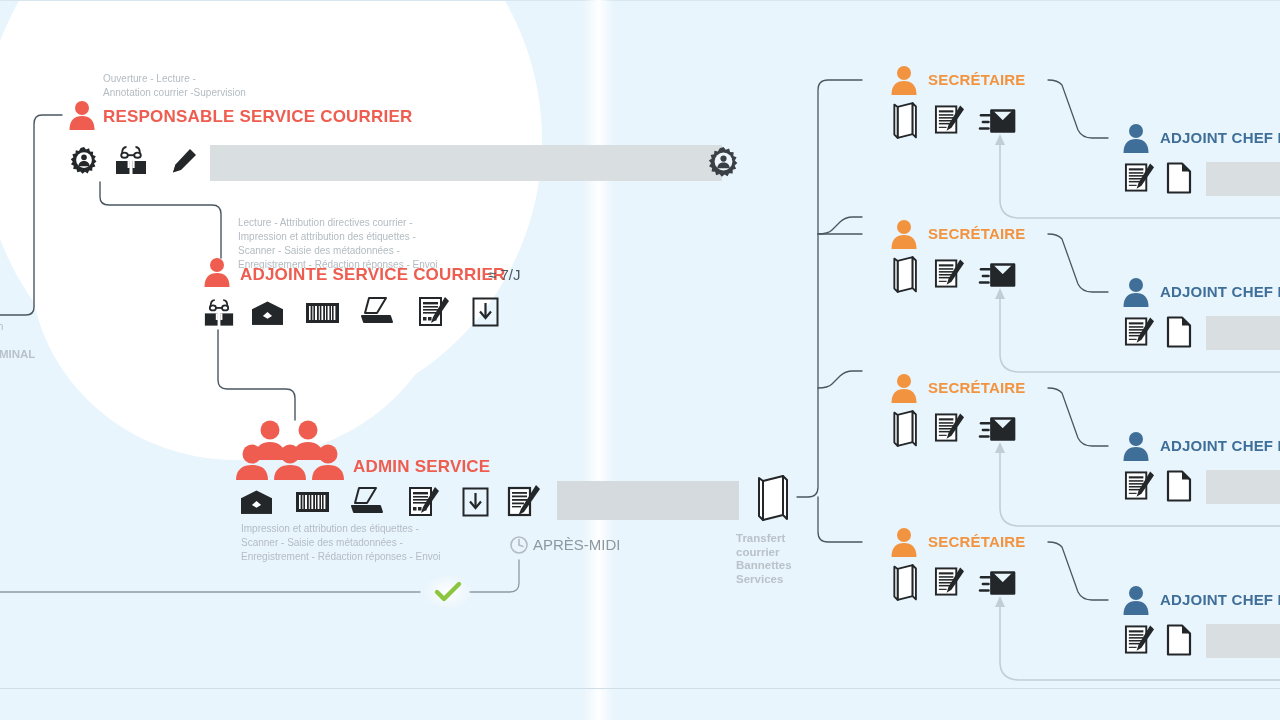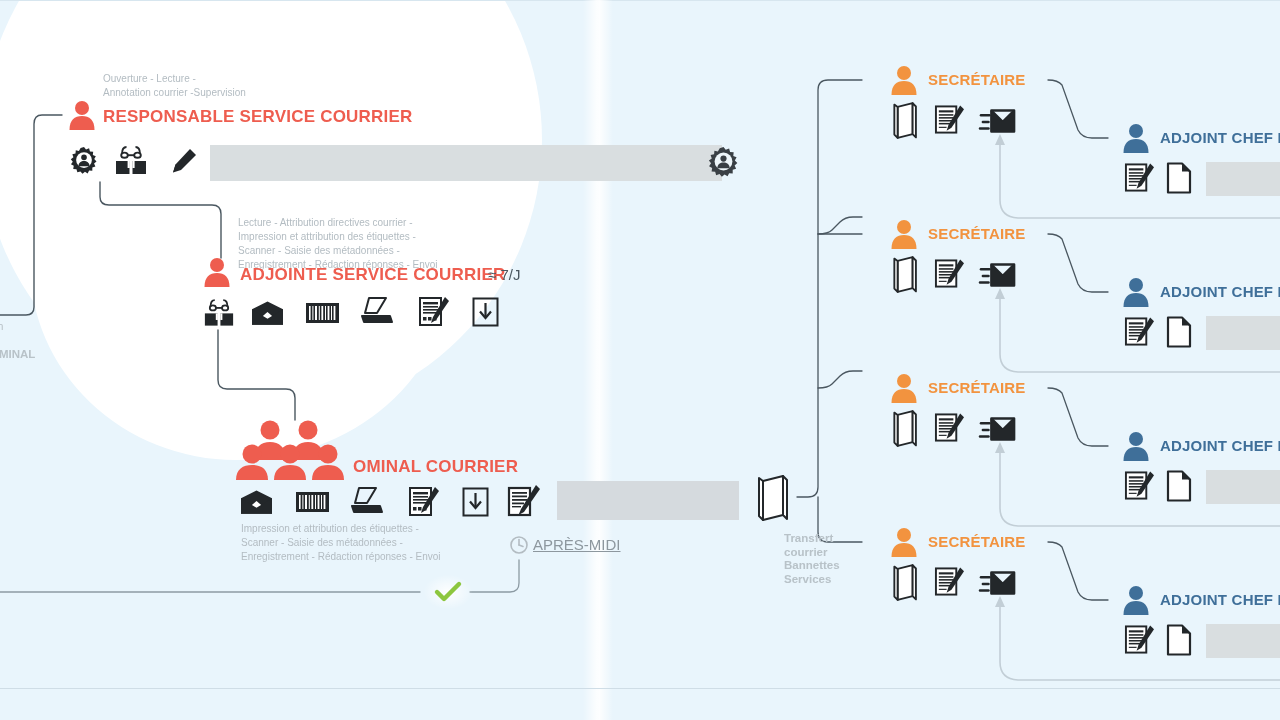--- a/index.html
+++ b/index.html
@@ -264,21 +264,21 @@
         <path d="M52 42 C52 29 59 24 68 24 C77 24 84 29 84 42 Z"></path>
       <circle cx="12" cy="36" r="9.5"></circle>
         <path d="M-4 62 C-4 51 3 47 12 47 C21 47 28 51 28 62 Z"></path>
       <circle cx="50" cy="36" r="9.5"></circle>
         <path d="M34 62 C34 51 41 47 50 47 C59 47 66 51 66 62 Z"></path>
       <circle cx="88" cy="36" r="9.5"></circle>
         <path d="M72 62 C72 51 79 47 88 47 C97 47 104 51 104 62 Z"></path>
     </g>
   </svg>
 </div>
-<div class="abs role-title coral" style="left:353px; top:457px; font-size:17px;">OMINAL COURRIER</div>
+<div class="abs role-title coral" style="left:353px; top:457px; font-size:17px;">ADMIN SERVICE</div>
 
 <div class="abs" style="left:241px; top:490px;">
   <svg width="31" height="24" viewBox="0 0 32 24">
     <path d="M0 8 L16 0 L32 8 L32 24 L0 24 Z" fill="#23272a"></path>
     <path d="M2 23 L16 11 L30 23 Z" fill="#fff"></path>
     <path d="M0 8 L16 18 L32 8 L32 24 L0 24 Z" fill="#23272a"></path>
   </svg>
 </div>
 <div class="abs" style="left:296px; top:492px;">
   <svg width="33" height="20" viewBox="0 0 33 20">
@@ -347,37 +347,37 @@
 </div>
 <div class="abs gray-bar soft" style="left:557px; top:481px; width:182px; height:39px;"></div>
 
 <div class="abs" style="left:510px; top:536px;">
   <svg width="18" height="18" viewBox="0 0 18 18">
     <circle cx="9" cy="9" r="8" fill="none" stroke="#b3bcc2" stroke-width="1.6"></circle>
     <path d="M9 9 L9 3.5" stroke="#b3bcc2" stroke-width="1.6" stroke-linecap="round"></path>
     <path d="M9 9 L13 10.5" stroke="#b3bcc2" stroke-width="1.6" stroke-linecap="round"></path>
   </svg>
 </div>
-<div class="abs" style="left:533px; top:536px; font-size:15px; color:#8d979e;text-decoration:underline;">APRÈS-MIDI</div>
+<div class="abs" style="left:533px; top:536px; font-size:15px; color:#8d979e;">APRÈS-MIDI</div>
 
 <div class="chk-glow" style="left:424px; top:575px;"></div>
 <div class="abs" style="left:434px; top:580px;">
   <svg width="28" height="24" viewBox="0 0 28 24">
     <path d="M3 12 L10 19 L25 4" fill="none" stroke="#8cc63f" stroke-width="4.4" stroke-linecap="round" stroke-linejoin="round"></path>
   </svg>
 </div>
 
 <div class="abs" style="left:757px; top:475px;">
   <svg width="38" height="46" viewBox="0 0 38 46">
     <path d="M6 6 L26 1 L26 40 L6 45 Z" fill="#fff" stroke="#23272a" stroke-width="2" stroke-linejoin="round"></path>
     <path d="M6 6 L6 45 L2 41 L2 3 Z" fill="#fff" stroke="#23272a" stroke-width="2" stroke-linejoin="round"></path>
     <path d="M26 1 L30 5 L30 44 L26 40 Z" fill="#fff" stroke="#23272a" stroke-width="2" stroke-linejoin="round"></path>
   </svg>
 </div>
-<div class="abs caption-bold" style="left:784px; top:532px; width:80px; line-height:13.5px;">Transfert
+<div class="abs caption-bold" style="left:736px; top:532px; width:80px; line-height:13.5px;">Transfert
 courrier
 Bannettes
 Services</div>
 
 <div id="right-column">
     <div class="abs" style="left: 890px; top: 62px;">
       <div class="abs" style="left:0;top:3px;">
         <svg width="28" height="30" viewBox="0 0 28 30">
     <circle cx="14" cy="8" r="7" fill="#f2933f"></circle>
     <path d="M1.5 30 C1.5 20 6.5 16 14 16 C21.5 16 26.5 20 26.5 30 Z" fill="#f2933f"></path>

